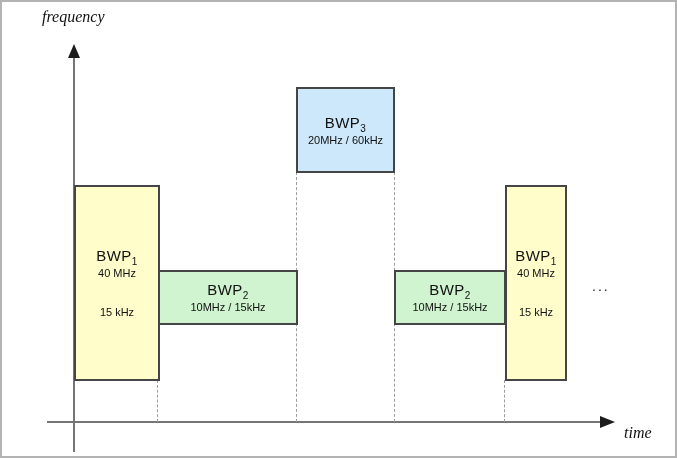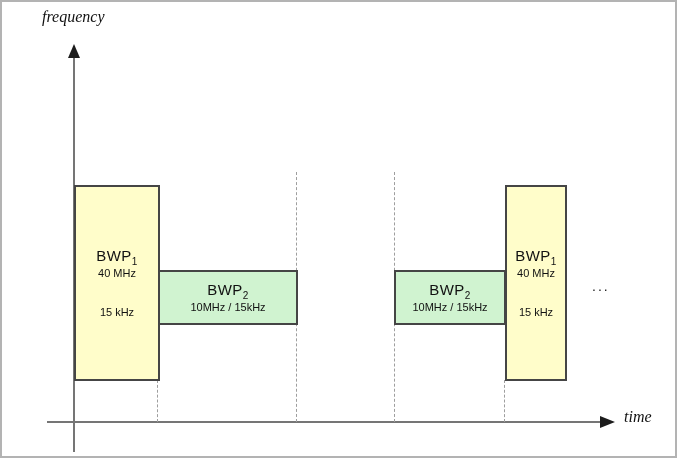--- a/index.html
+++ b/index.html
@@ -71,21 +71,21 @@
     color:#222222;
     letter-spacing:2px;
   }
 </style>
 </head>
 <body>
 
 <div id="canvas">
 
   <div class="axis-label" style="left:40px;top:6px;">frequency</div>
-  <div class="axis-label" style="left:622px;top:406px;">time</div>
+  <div class="axis-label" style="left:622px;top:422px;">time</div>
 
   <div class="axis-line" style="left:71px;top:54px;width:2px;height:396px;"></div>
   <div class="arrowhead arrow-up" style="left:66px;top:42px;"></div>
 
   <div class="axis-line" style="left:45px;top:419px;width:555px;height:2px;"></div>
   <div class="arrowhead arrow-right" style="left:598px;top:414px;"></div>
 
   <div class="dashed-line" style="left:155px;top:378px;height:42px;"></div>
   <div class="dashed-line" style="left:294px;top:170px;height:250px;"></div>
   <div class="dashed-line" style="left:392px;top:170px;height:250px;"></div>
@@ -95,20 +95,24 @@
     <div class="bwp-title"><span>BWP</span><sub>1</sub></div>
     <div class="bwp-detail">40 MHz</div>
     <div class="bwp-detail gap">15 kHz</div>
   </div>
 
   <div class="bwp-box" style="left: 156px; top: 268px; width: 140px; height: 55px; background-color: rgb(208, 243, 208);">
     <div class="bwp-title"><span>BWP</span><sub>2</sub></div>
     <div class="bwp-detail">10MHz / 15kHz</div>
   </div>
 
+  <div class="bwp-box" style="left: 294px; top: 85px; width: 99px; height: 86px; background-color: rgb(205, 232, 250);">
+    <div class="bwp-title"><span>BWP</span><sub>3</sub></div>
+    <div class="bwp-detail">20MHz / 60kHz</div>
+  </div>
 
   <div class="bwp-box" style="left: 392px; top: 268px; width: 112px; height: 55px; background-color: rgb(208, 243, 208);">
     <div class="bwp-title"><span>BWP</span><sub>2</sub></div>
     <div class="bwp-detail">10MHz / 15kHz</div>
   </div>
 
   <div class="bwp-box" style="left: 503px; top: 183px; width: 62px; height: 196px; background-color: rgb(255, 253, 202);">
     <div class="bwp-title"><span>BWP</span><sub>1</sub></div>
     <div class="bwp-detail">40 MHz</div>
     <div class="bwp-detail gap">15 kHz</div>

